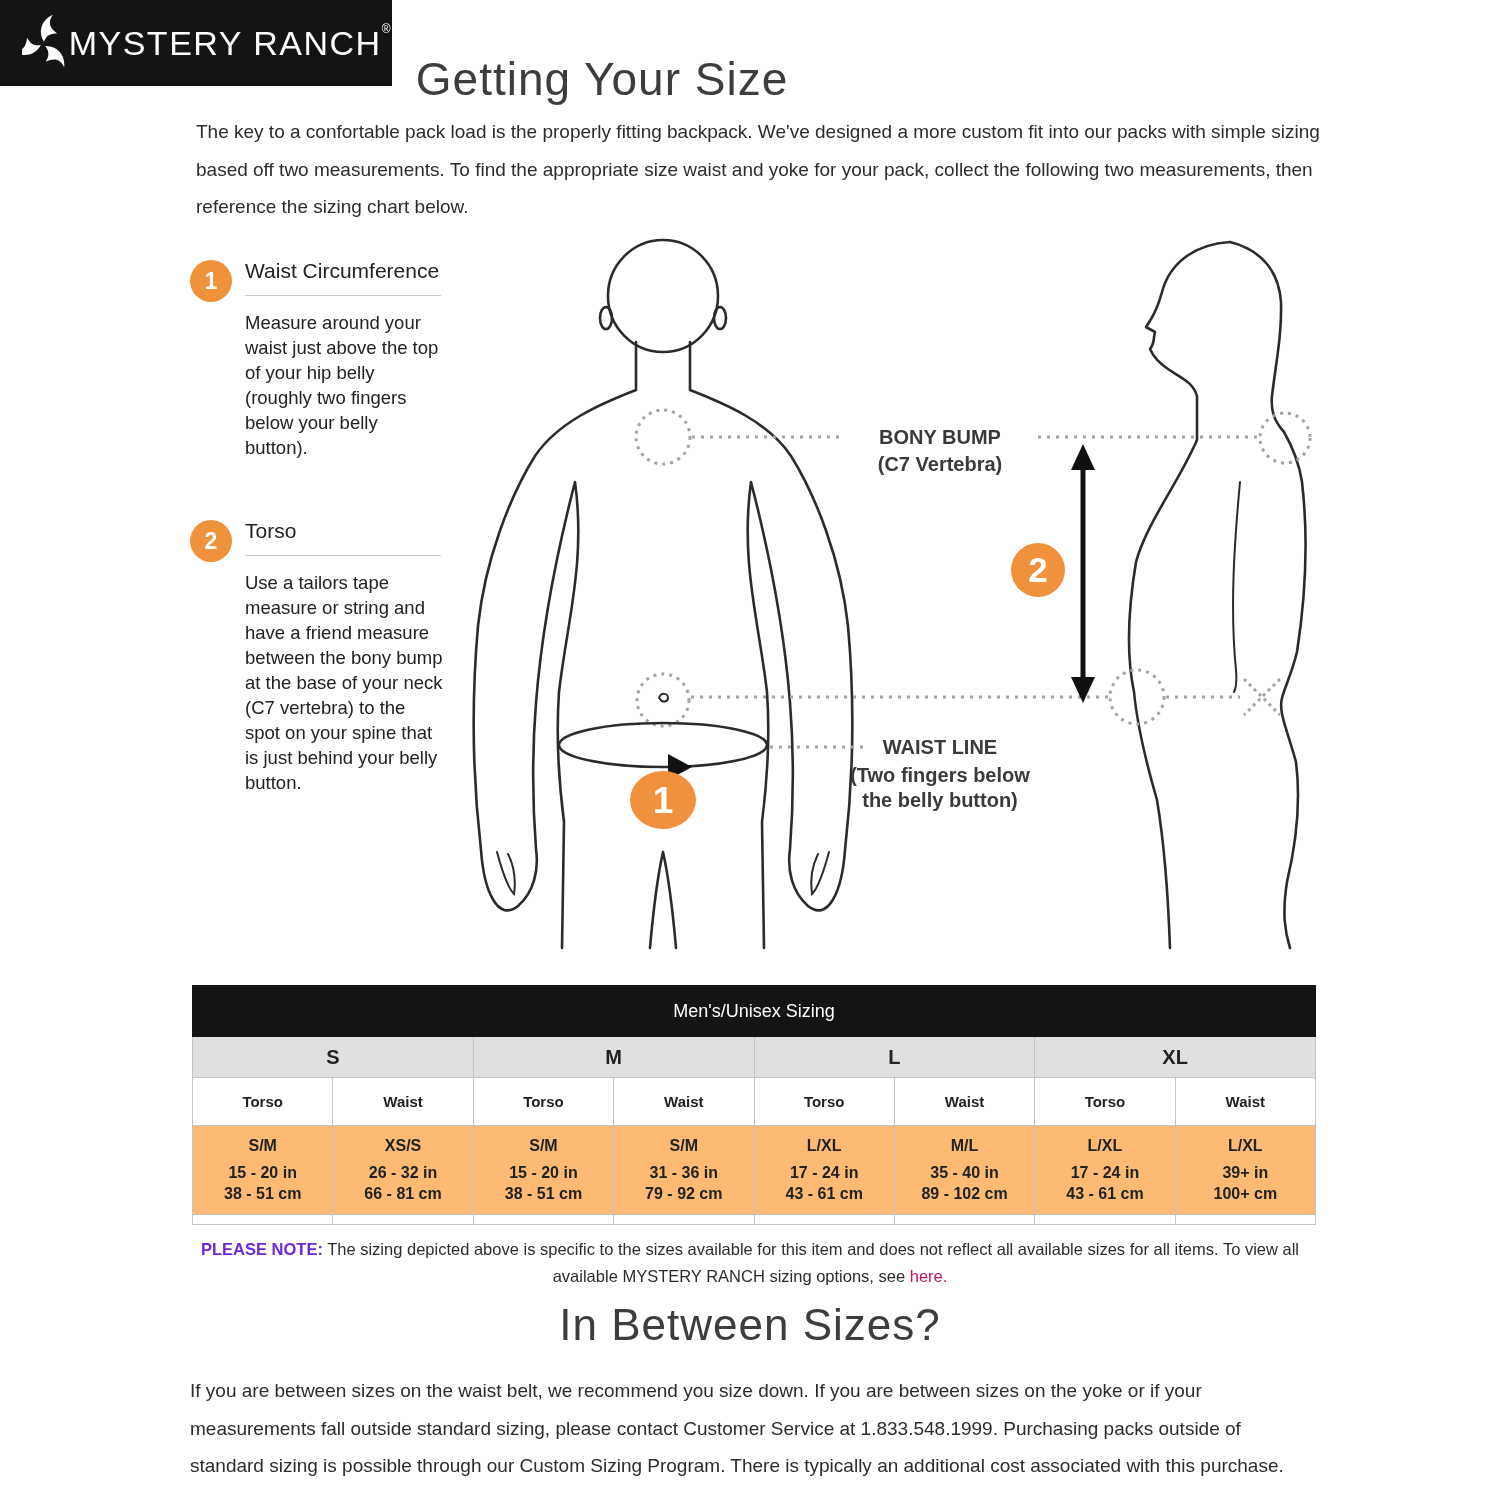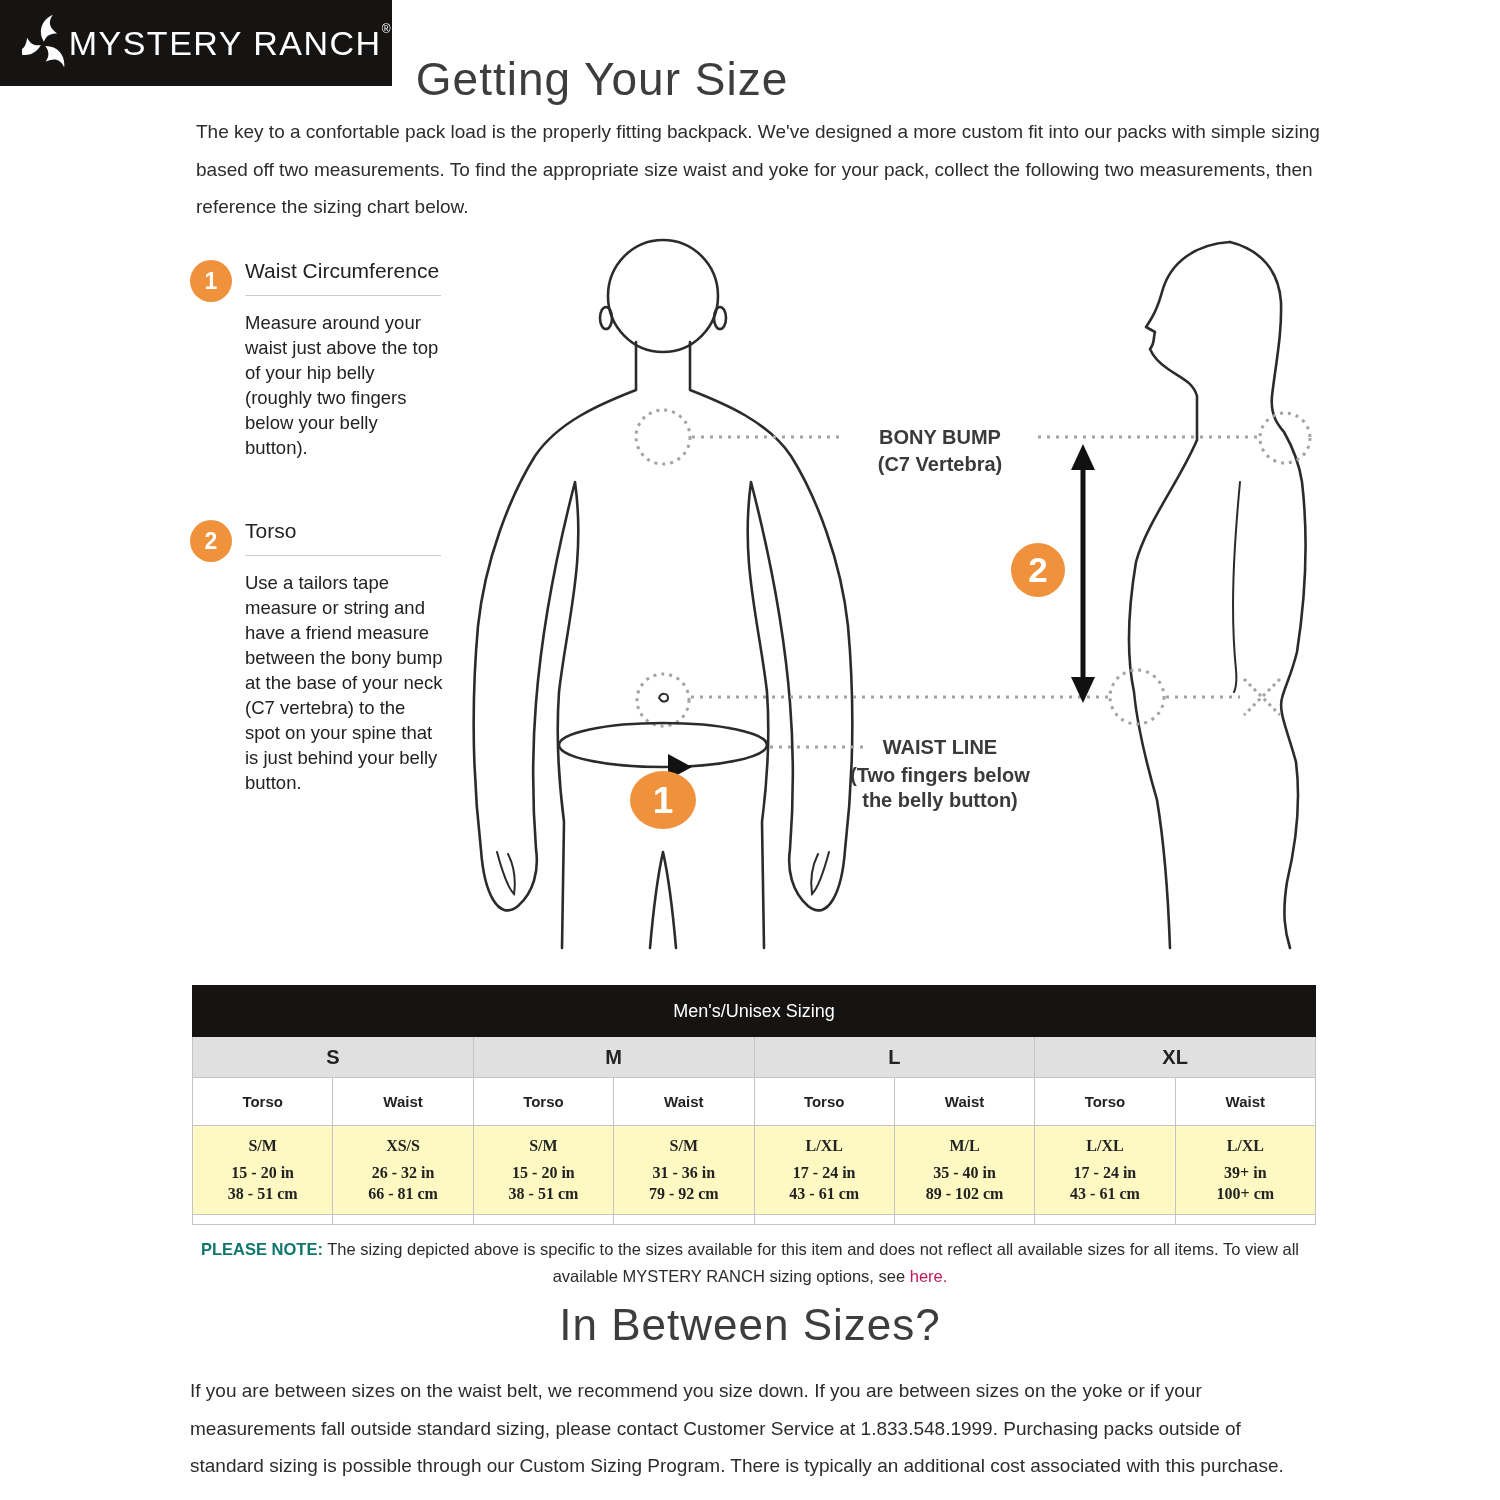--- a/index.html
+++ b/index.html
@@ -37,28 +37,28 @@
   .dotcirc{fill:none;stroke:#a3a3a3;stroke-width:3;stroke-dasharray:3 5;}
   .dlabel{font-family:"Liberation Sans",sans-serif;font-size:20px;font-weight:600;fill:#3a3a3a;text-anchor:middle;}
   .badge-svg-text{font-family:"Liberation Sans",sans-serif;font-weight:700;fill:#fff;text-anchor:middle;}
 
   
   .size-table{left:192px;top:985px;width:1124px;border-collapse:collapse;table-layout:fixed;}
   .size-table td{border:1px solid #c4c4c4;text-align:center;vertical-align:middle;}
   .tbl-title{background:#161413;color:#fff;font-size:18px;font-weight:400;height:48px;border:1px solid #161413 !important;}
   .tbl-band{background:#e0e0e0;font-size:20px;font-weight:700;color:#222;height:38px;}
   .tbl-colhead{background:#fff;font-size:15px;font-weight:700;color:#222;height:45px;}
-  .tbl-val{background:#fef9c3;height:86px;font-family:Liberation Serif, serif;}
+  .tbl-val{background:#fdba74;height:86px;}
   .tbl-val .code{font-size:16px;font-weight:600;color:#222;margin-bottom:7px;}
   .tbl-val .val{font-size:16px;font-weight:700;color:#222;line-height:21px;}
   .tbl-spacer{height:7px;background:#fff;}
 
   
   .note{left:190px;top:1236px;width:1120px;text-align:center;font-size:16.5px;line-height:27px;color:#2c2c2c;}
-  .note b{color:#0f766e;}
+  .note b{color:#6d28d9;}
   .note a{color:#be185d;text-decoration:none;cursor:pointer;}
 
   
   .between-title{left:0;top:1300px;width:1500px;text-align:center;font-size:44px;font-weight:300;
                  color:#3d3d3d;letter-spacing:1px;}
   .between-body{left:190px;top:1372px;width:1128px;font-size:19px;line-height:37.5px;color:#2c2c2c;}
 </style>
 </head>
 <body>
 

